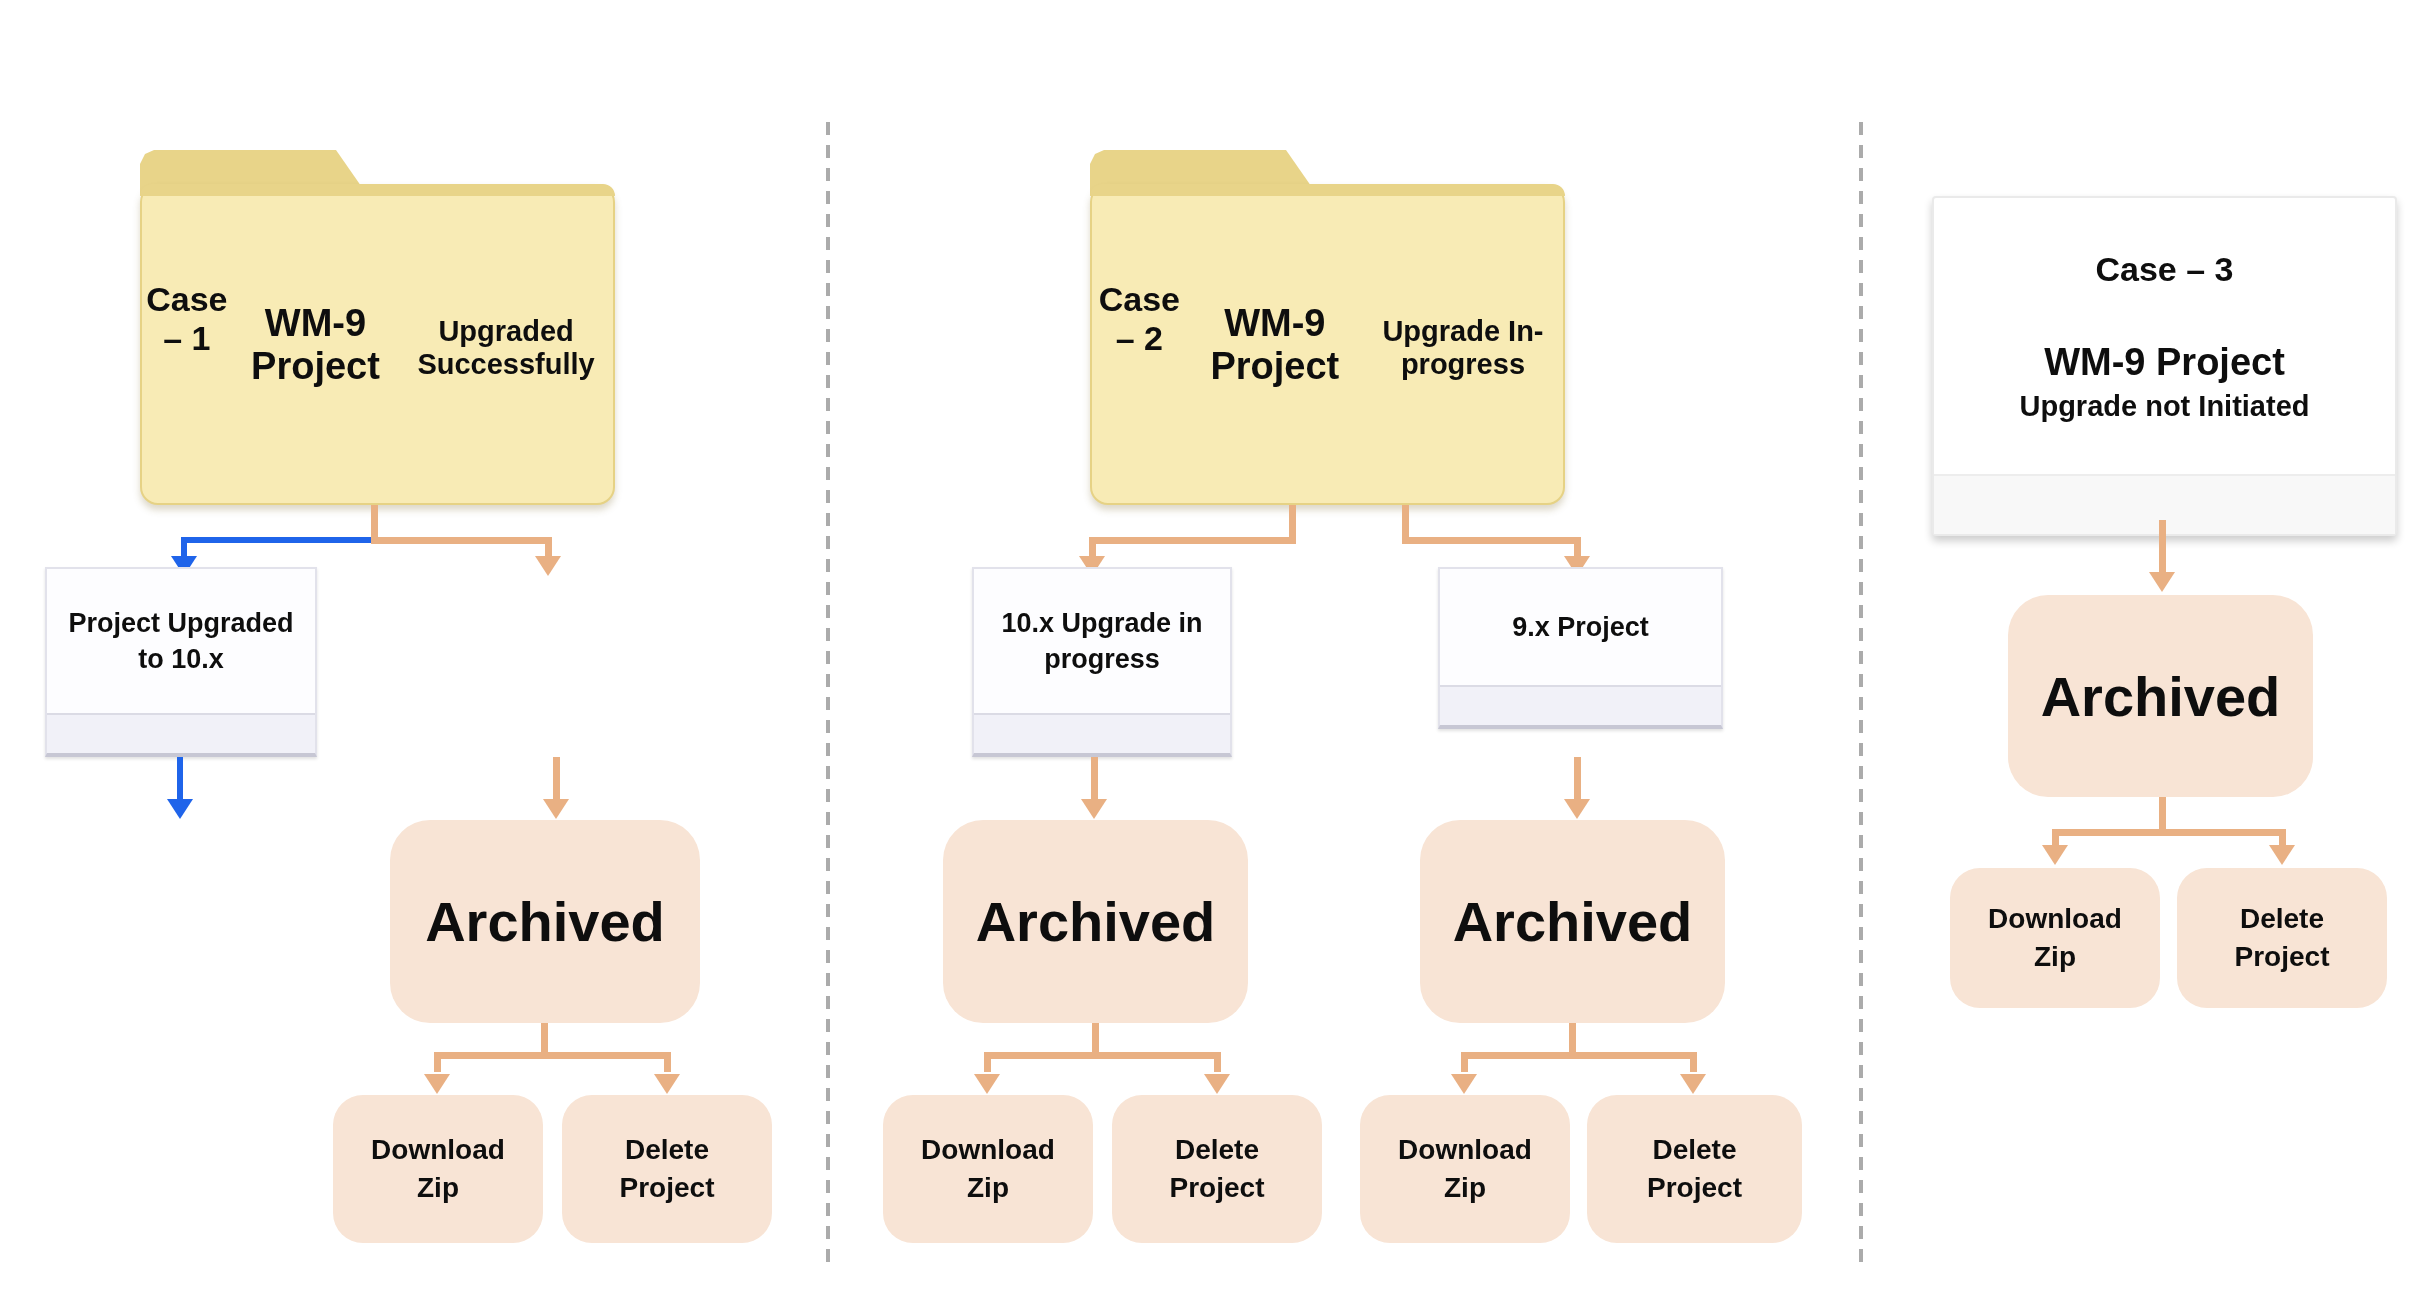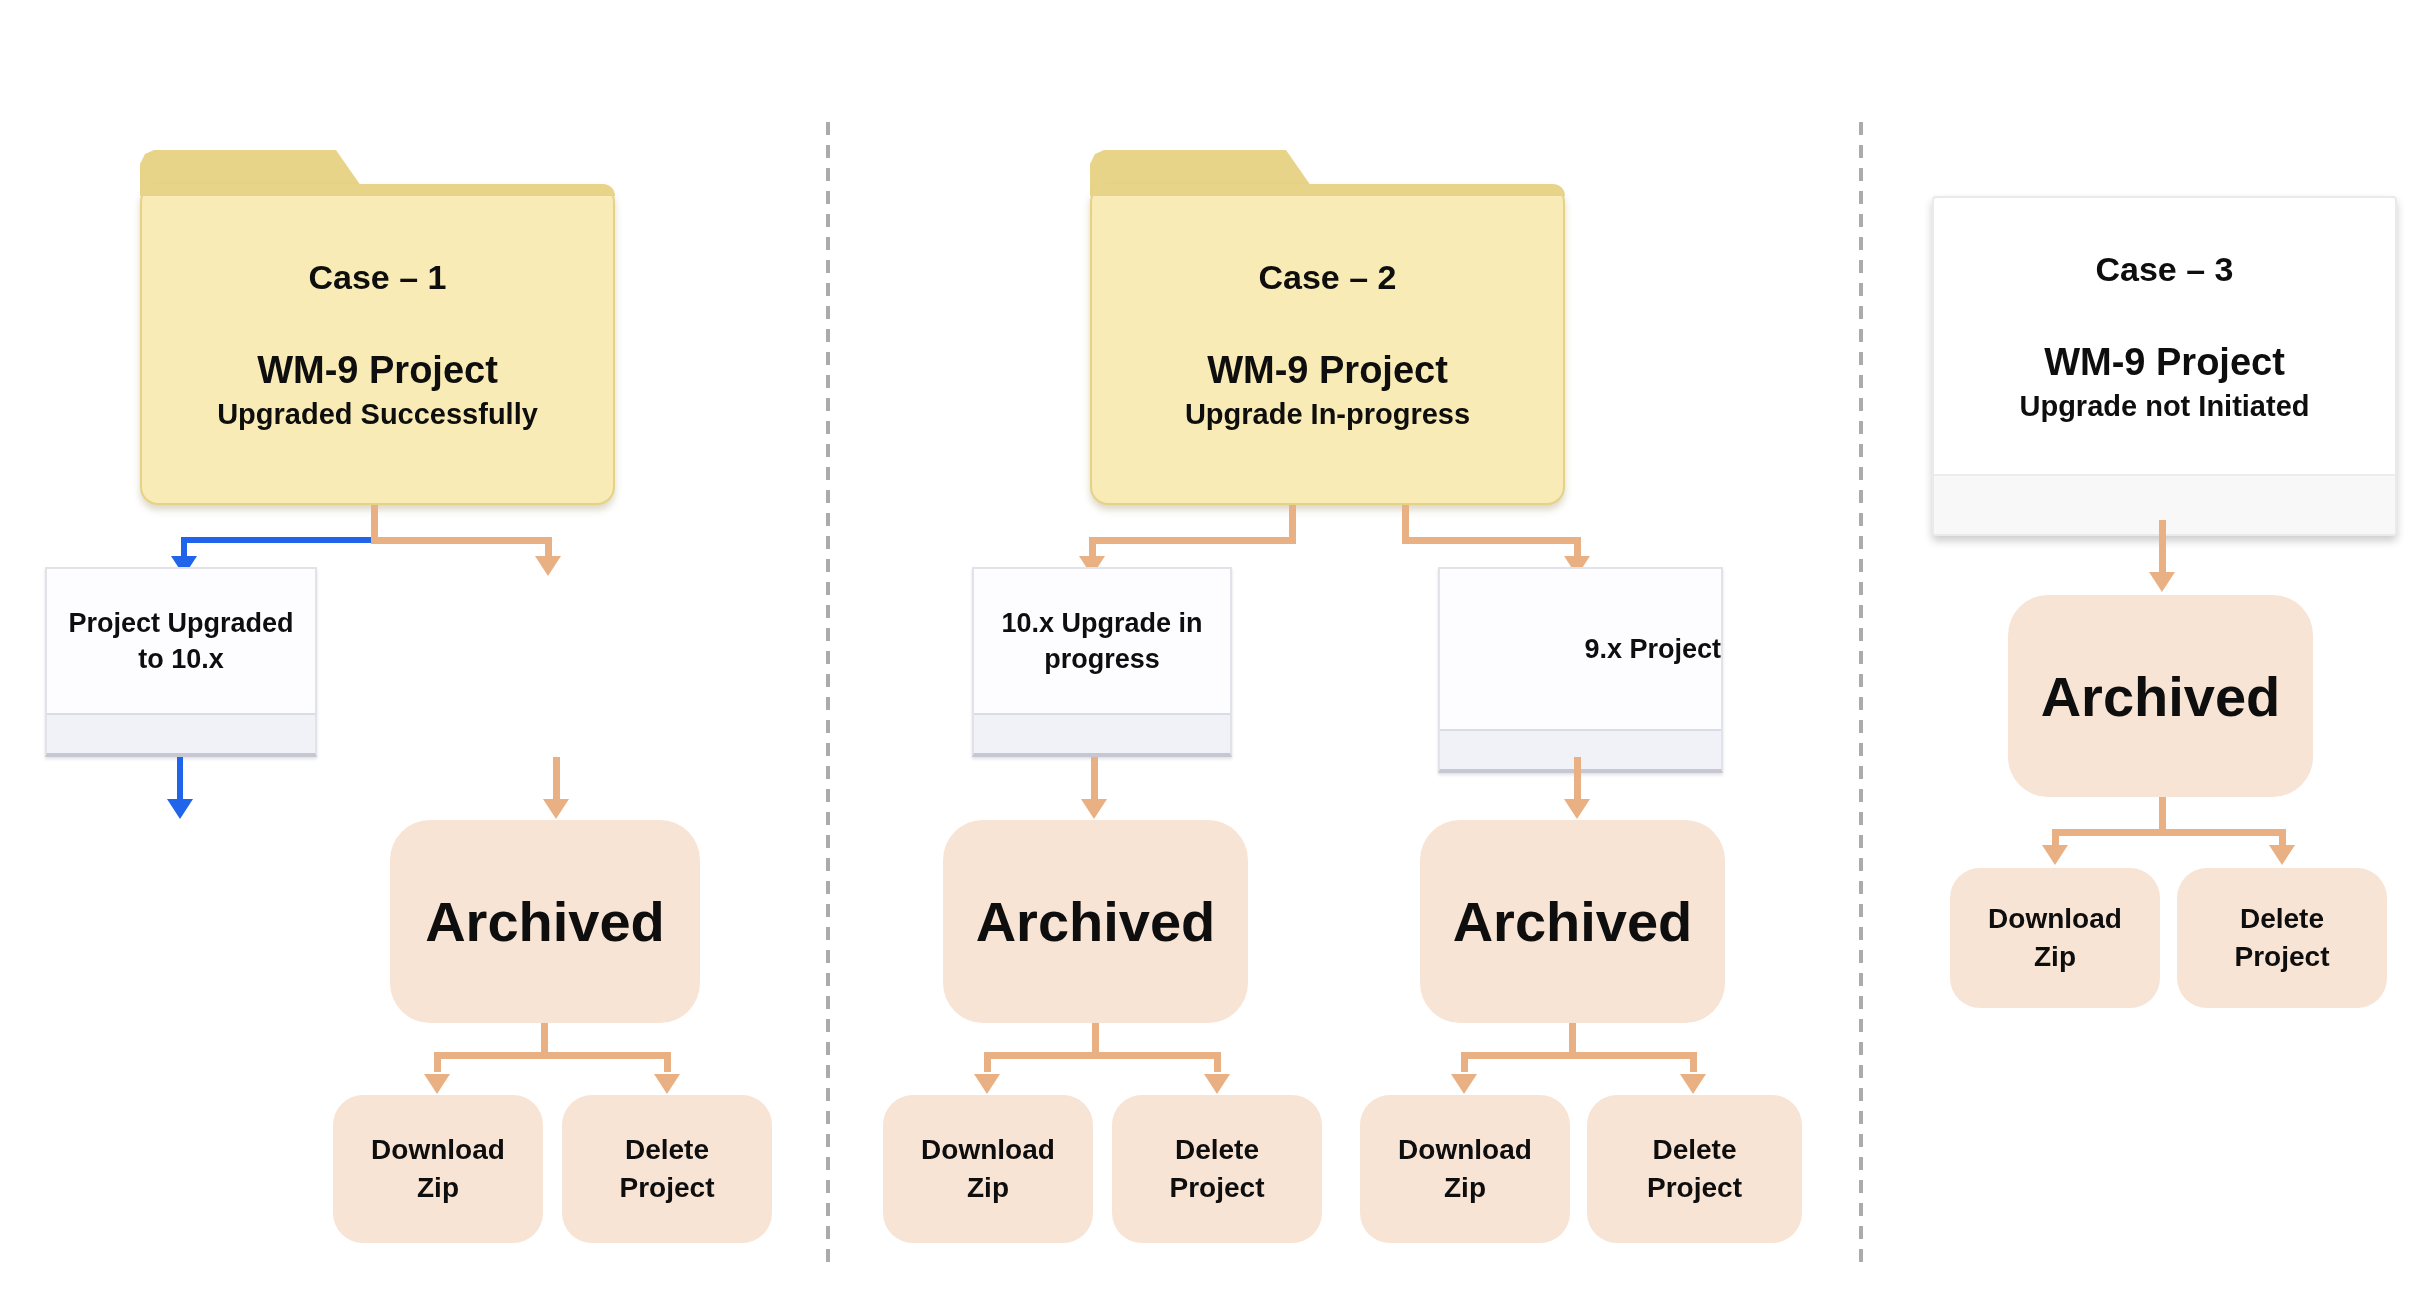--- a/index.html
+++ b/index.html
@@ -35,21 +35,21 @@
     border: 2px solid #e6d285;
     border-radius: 18px;
     box-shadow: 0 5px 7px rgba(120,100,40,.25);
   }
   .folder-body::before {
     content: ""; position: absolute; top: -2px; left: -2px; right: -2px; height: 12px;
     background: #e8d489; border-radius: 18px 18px 0 0;
   }
   .folder-text {
     position: absolute; top: 34px; left: 0; right: 0; bottom: 0;
-    display: flex; flex-direction: column; align-items: center; justify-content: center;
+    display: flex; flex-direction: row; align-items: center; justify-content: center;
     text-align: center;
   }
   .f-title  { font-size: 34px; margin-bottom: 52px; }
   .f-name   { font-size: 38px; }
   .f-status { font-size: 29px; margin-top: 6px; }
 
   
   .wbox {
     background: #fdfdff;
     border: 2px solid #e2e2eb;
@@ -174,21 +174,21 @@
   <div class="abs conn" style="left:1089px; top:537px; width:207px; height:7px;"></div>
   <div class="abs conn" style="left:1402px; top:537px; width:179px; height:7px;"></div>
   <div class="abs conn" style="left:1089px; top:537px; width:7px; height:22px;"></div>
   <div class="abs conn" style="left:1574px; top:537px; width:7px; height:22px;"></div>
   <div class="abs arr" style="left:1079px; top:556px;"></div>
   <div class="abs arr" style="left:1564px; top:556px;"></div>
 
   <div class="abs wbox" style="left:972px; top:567px; width:260px; height:190px;">
     <div class="wbox-label" style="max-width:250px;">10.x Upgrade in progress</div>
   </div>
-  <div class="abs wbox" style="left:1438px; top:567px; width:285px; height:206px;justify-content:flex-end;">
+  <div class="abs wbox" style="left:1438px; top:567px; width:285px; height:162px;">
     <div class="wbox-label">9.x Project</div>
   </div>
 
   <div class="abs conn" style="left:1091px; top:757px; width:7px; height:44px;"></div>
   <div class="abs arr" style="left:1081px; top:799px;"></div>
   <div class="abs conn" style="left:1574px; top:757px; width:7px; height:44px;"></div>
   <div class="abs arr" style="left:1564px; top:799px;"></div>
 
   <div class="abs peach" style="left:943px; top:820px; width:305px; height:203px; border-radius:40px;">
     <div class="archived-label">Archived</div>

